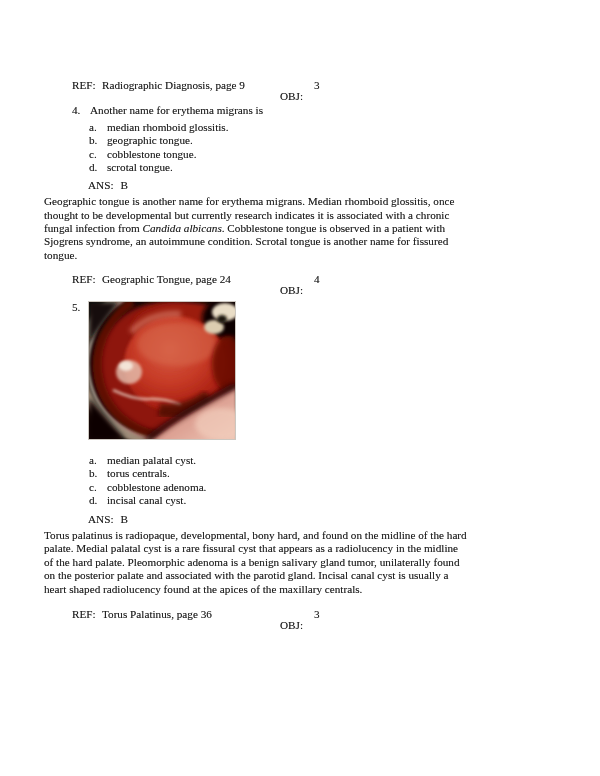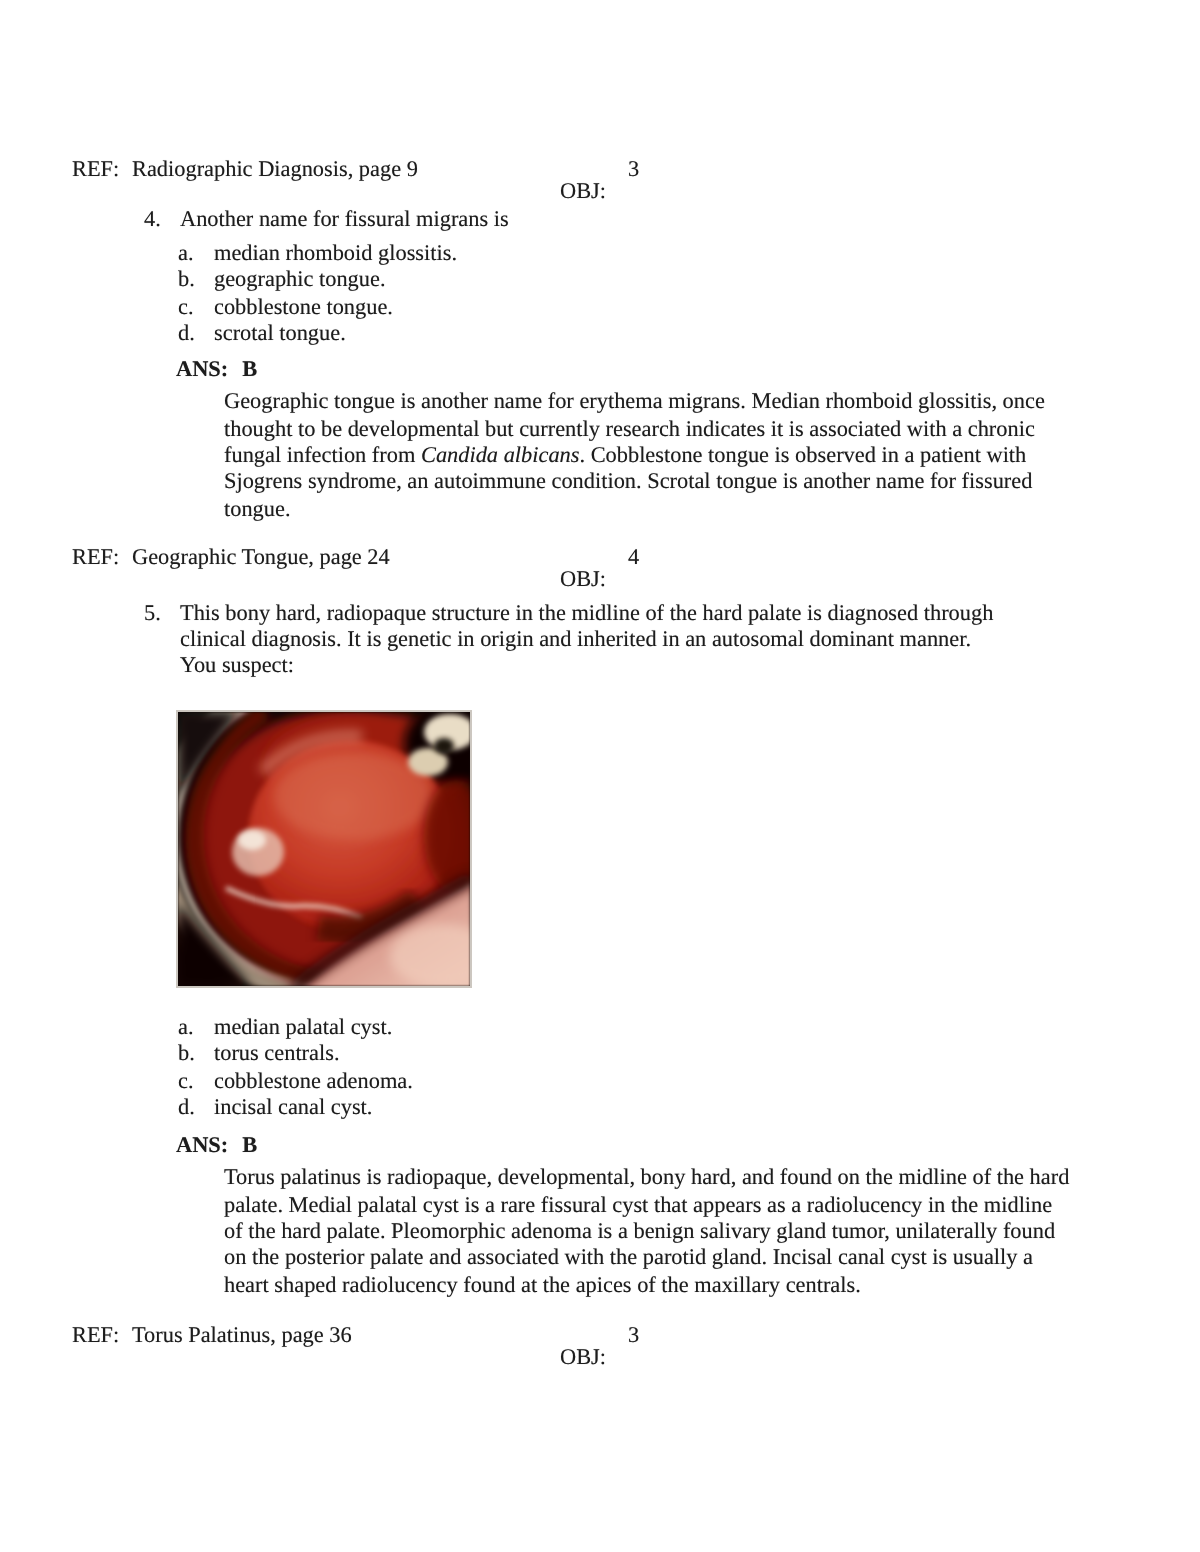--- a/index.html
+++ b/index.html
@@ -10,35 +10,35 @@
     background: #ffffff;
     overflow: hidden;
     font-family: "Liberation Serif", "DejaVu Serif", serif;
     font-size: 11.2px;
     line-height: 13.4px;
     color: #1c1c1c;
     text-shadow: 0 0 0.35px rgba(20,20,20,0.45);
   }
   .content { padding-top: 79px; }
 
-  .refline { position: relative; padding-left: 36px; height: 13.4px; white-space: nowrap; }
+  .refline { position: relative; padding-left: 72px; height: 13.4px; white-space: nowrap; }
   .refline .lbl { display: inline-block; width: 30px; }
   .refline .obj-lbl { position: absolute; left: 280px; top: 0; margin-top: 11px; }
   .refline .obj-val { position: absolute; left: 314px; top: 0; }
 
   .qstem { position: relative; padding-left: 90px; width: 416px; }
   .qnum  { position: absolute; left: 72px; top: 0; }
 
   .opt { position: relative; padding-left: 107px; height: 13.5px; white-space: nowrap; }
   .opt .letter { position: absolute; left: 89px; top: 0; }
 
-  .ans { padding-left: 88px; white-space: nowrap; font-weight: bold; }
+  .ans { padding-left: 88px; white-space: nowrap; }
   .ans .val { margin-left: 7px; }
 
-  .rationale { padding-left: 92px; width: 424px; margin-left: 20px; }
+  .rationale { padding-left: 44px; width: 424px; }
   .rationale i { font-style: italic; }
 
   .figure {
     margin: 14px 0 0 88px;
     width: 146px;
     height: 137px;
     overflow: hidden;
     border: 1px solid #ccc7c0;
     background: #0d0706;
   }
@@ -59,21 +59,21 @@
 
     <div class="refline">
       <span class="lbl">REF:</span><span class="txt">Radiographic Diagnosis, page 9</span>
       <span class="obj-lbl">OBJ:</span>
       <span class="obj-val">3</span>
     </div>
 
     <section>
       <div class="qstem mt12">
         <span class="qnum">4.</span>
-        <span>Another name for fissural migrans is</span>
+        <span>Another name for erythema migrans is</span>
       </div>
       <div class="opts mt3">
         <div class="opt">
           <span class="letter">a.</span>
           <span class="opt-text">median rhomboid glossitis.</span>
         </div>
         <div class="opt">
           <span class="letter">b.</span>
           <span class="opt-text">geographic tongue.</span>
         </div>
@@ -95,21 +95,20 @@
       <div class="refline mt11">
         <span class="lbl">REF:</span><span class="txt">Geographic Tongue, page 24</span>
         <span class="obj-lbl">OBJ:</span>
         <span class="obj-val">4</span>
       </div>
     </section>
 
     <section>
       <div class="qstem mt14">
         <span class="qnum">5.</span>
-        <span>This bony hard, radiopaque structure in the midline of the hard palate is diagnosed through clinical diagnosis. It is genetic in origin and inherited in an autosomal dominant manner. You suspect:</span>
       </div>
 
       <div class="figure">
         <svg viewBox="0 0 146 137" width="146" height="137" preserveAspectRatio="none">
           <defs>
             <radialGradient id="domeG" cx="45%" cy="35%" r="78%">
               <stop offset="0%" stop-color="#d65a42"></stop>
               <stop offset="45%" stop-color="#c63a26"></stop>
               <stop offset="80%" stop-color="#a81e10"></stop>
               <stop offset="100%" stop-color="#8a130a"></stop>

